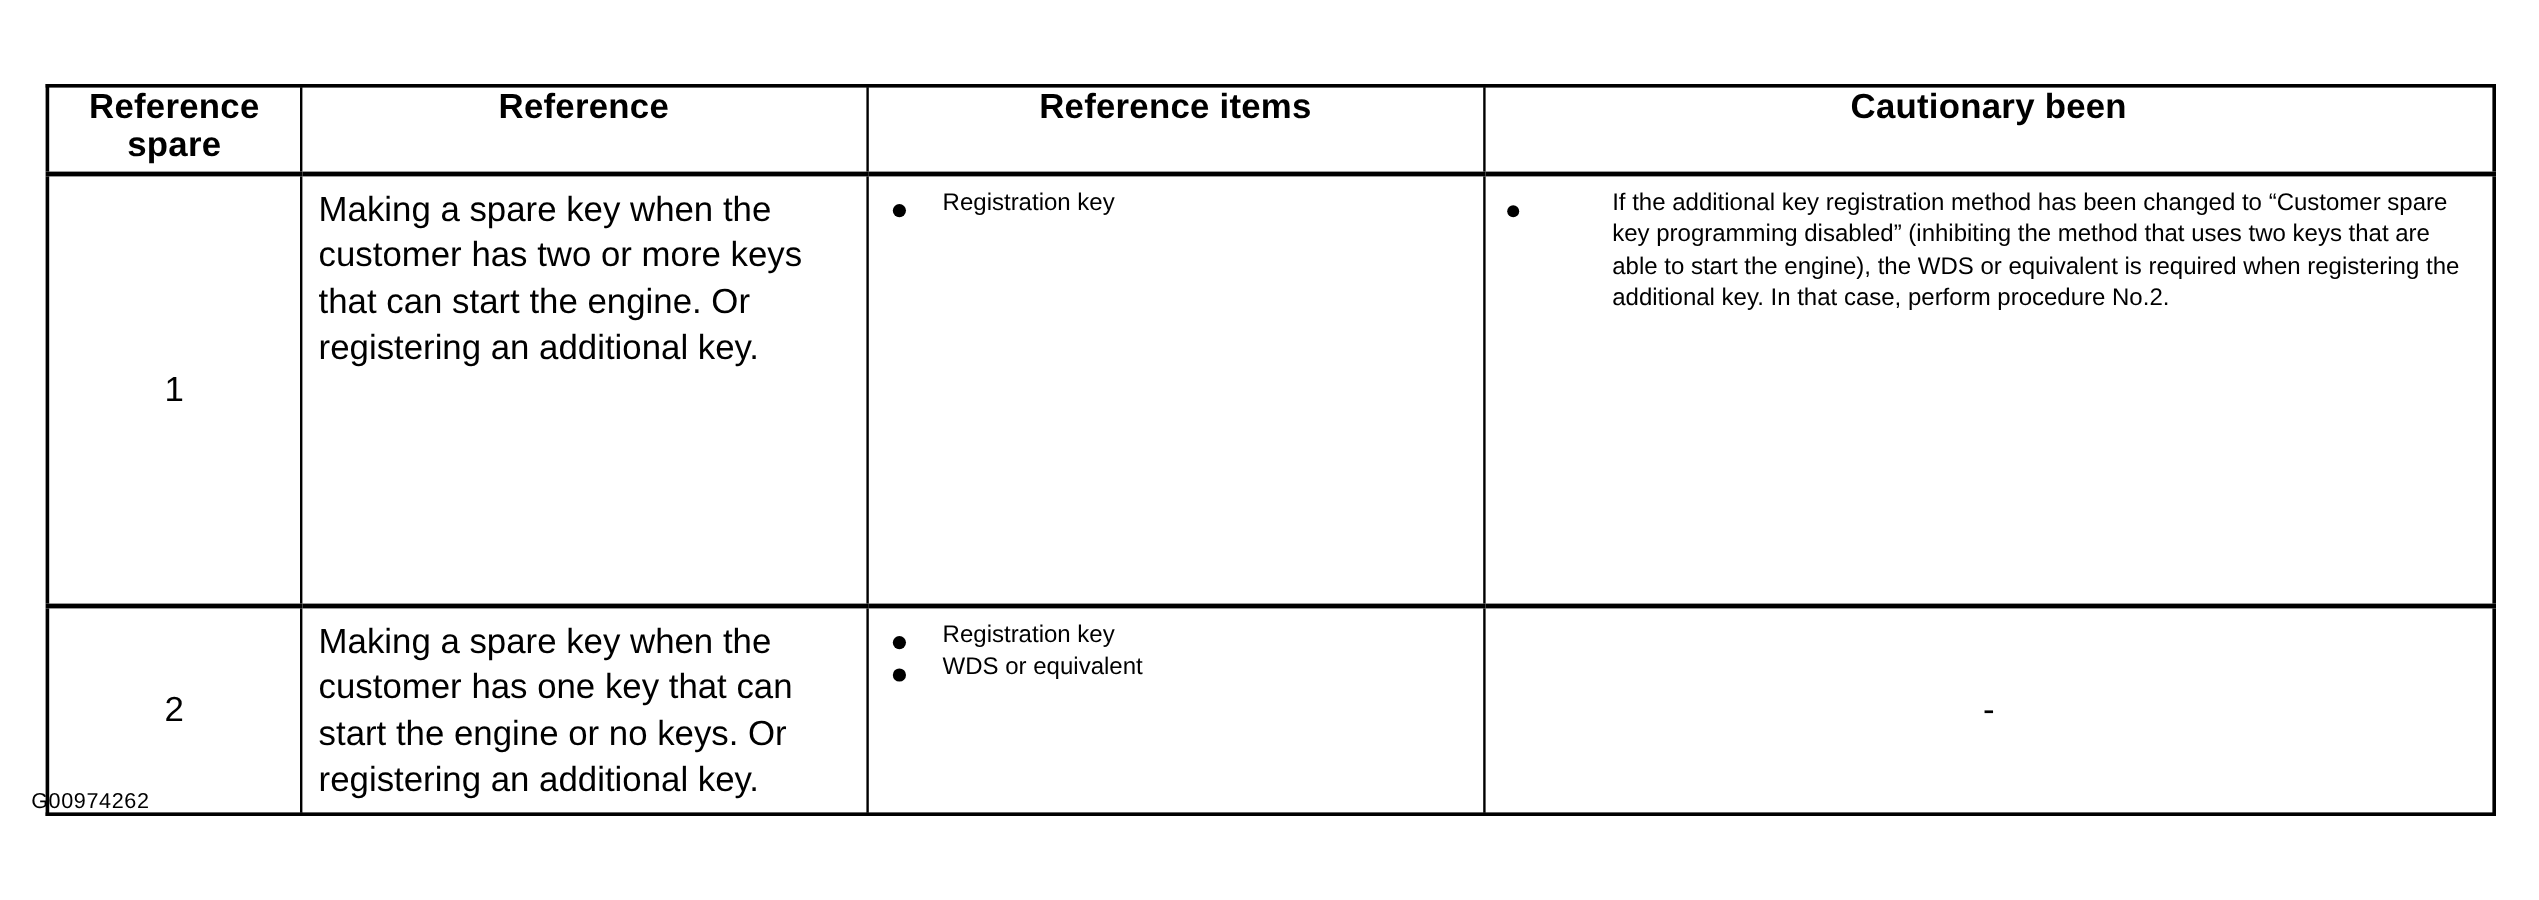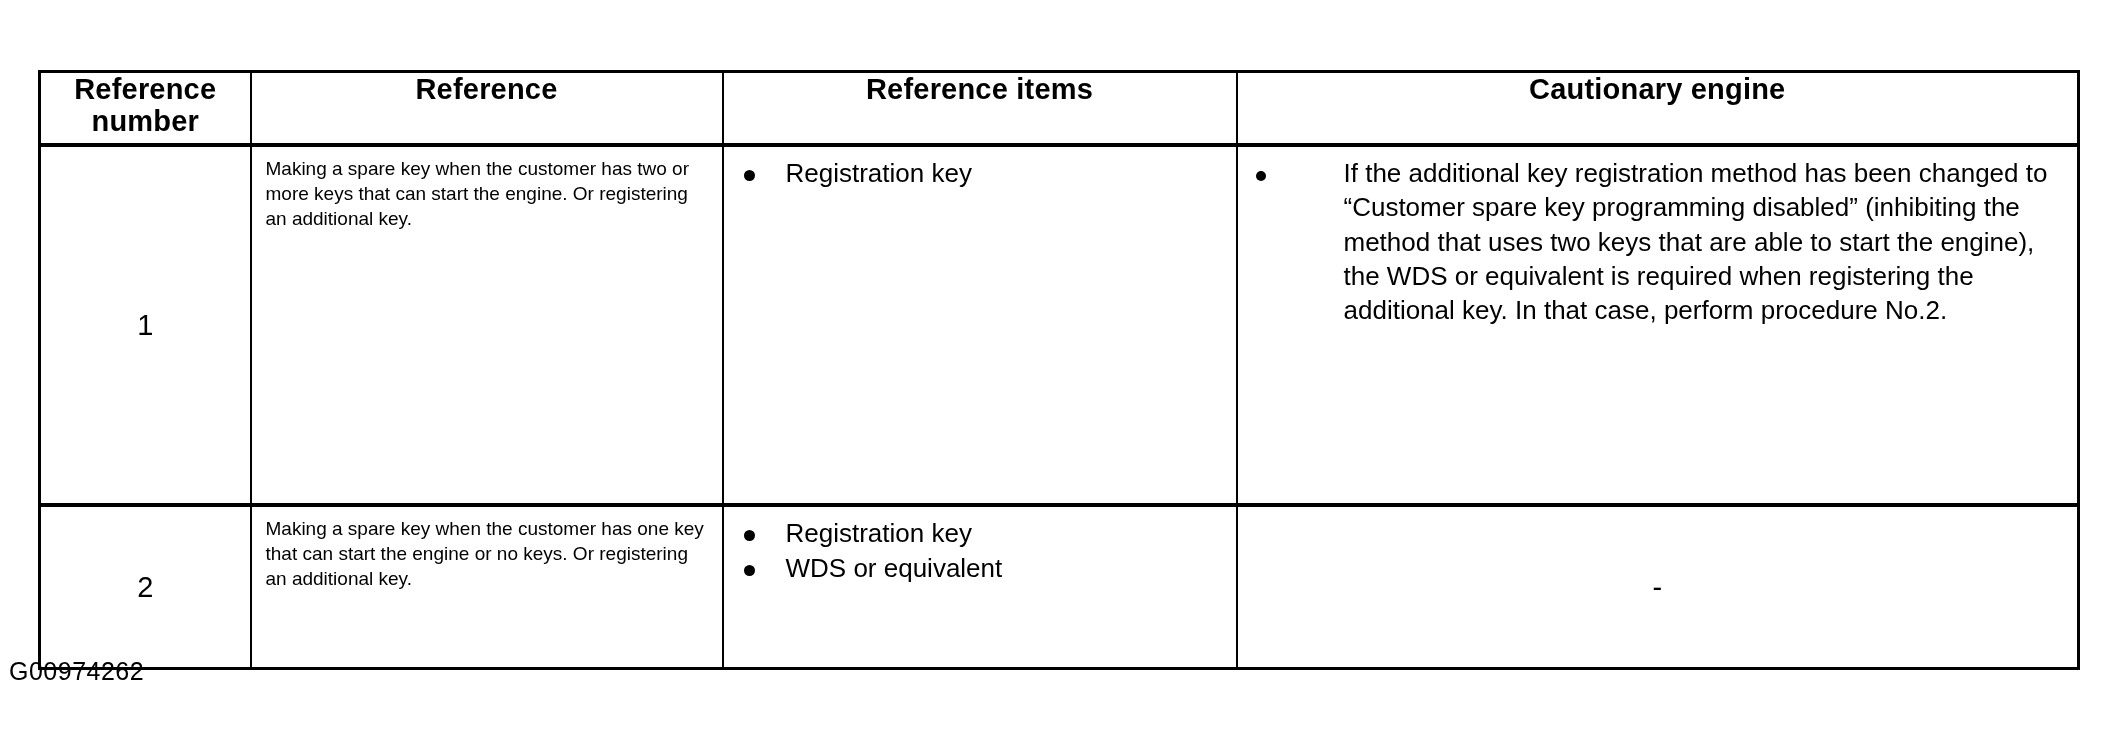--- a/index.html
+++ b/index.html
@@ -67,42 +67,42 @@
   tbody tr.row-1 > td { border-bottom: 4px solid #000; }
 
   td.cell-ref {
     text-align: center;
     vertical-align: middle;
     font-size: 29px;
   }
 
   td.cell-sit {
     padding: 9px 10px 8px 14px;
-    font-size: 19px;
+    font-size: 29px;
     line-height: 1.32;
   }
 
   td.cell-req,
   td.cell-note {
     padding: 9px 10px 8px 10px;
     font-size: 29px;
     line-height: 1.32;
   }
 
   
   ul.bullets {
     list-style: none;
     margin: 0;
     padding: 0;
   }
   ul.bullets > li {
     position: relative;
     padding-left: 52px;
     margin: 0 0 1px 0;
-    font-size: 26px;
+    font-size: 20px;
     line-height: 1.32;
   }
   ul.bullets > li .dot {
     position: absolute;
     left: 10px;
     top: 14px;
     width: 11px;
     height: 11px;
     background: #000;
     border-radius: 50%;
@@ -128,23 +128,23 @@
     align-items: center;
     justify-content: center;
     height: 100%;
     font-size: 29px;
     line-height: 1;
   }
 
   
   .figure-caption {
     position: absolute;
-    left: 9px;
+    left: 26px;
     top: 657px;
-    font-size: 25px;
+    font-size: 18px;
     letter-spacing: 0.5px;
     white-space: nowrap;
   }
 </style>
 </head>
 <body>
 
 <div class="page">
 
   <table class="ref-table">
@@ -152,25 +152,25 @@
       <col class="c-ref">
       <col class="c-sit">
       <col class="c-req">
       <col class="c-note">
     </colgroup>
 
     <thead>
       <tr>
         <th class="th-ref">
           <span>Reference</span><br>
-          <span>number</span>
+          <span>spare</span>
         </th>
         <th class="th-sit">Reference</th>
         <th class="th-req">Reference items</th>
-        <th class="th-note">Cautionary engine</th>
+        <th class="th-note">Cautionary been</th>
       </tr>
     </thead>
 
     <tbody>
 
       <tr class="row-1">
         <td class="cell-ref">1</td>
         <td class="cell-sit">Making a spare key when the customer has two or more keys that can start the engine. Or registering an additional key.</td>
         <td class="cell-req">
           <ul class="bullets">

